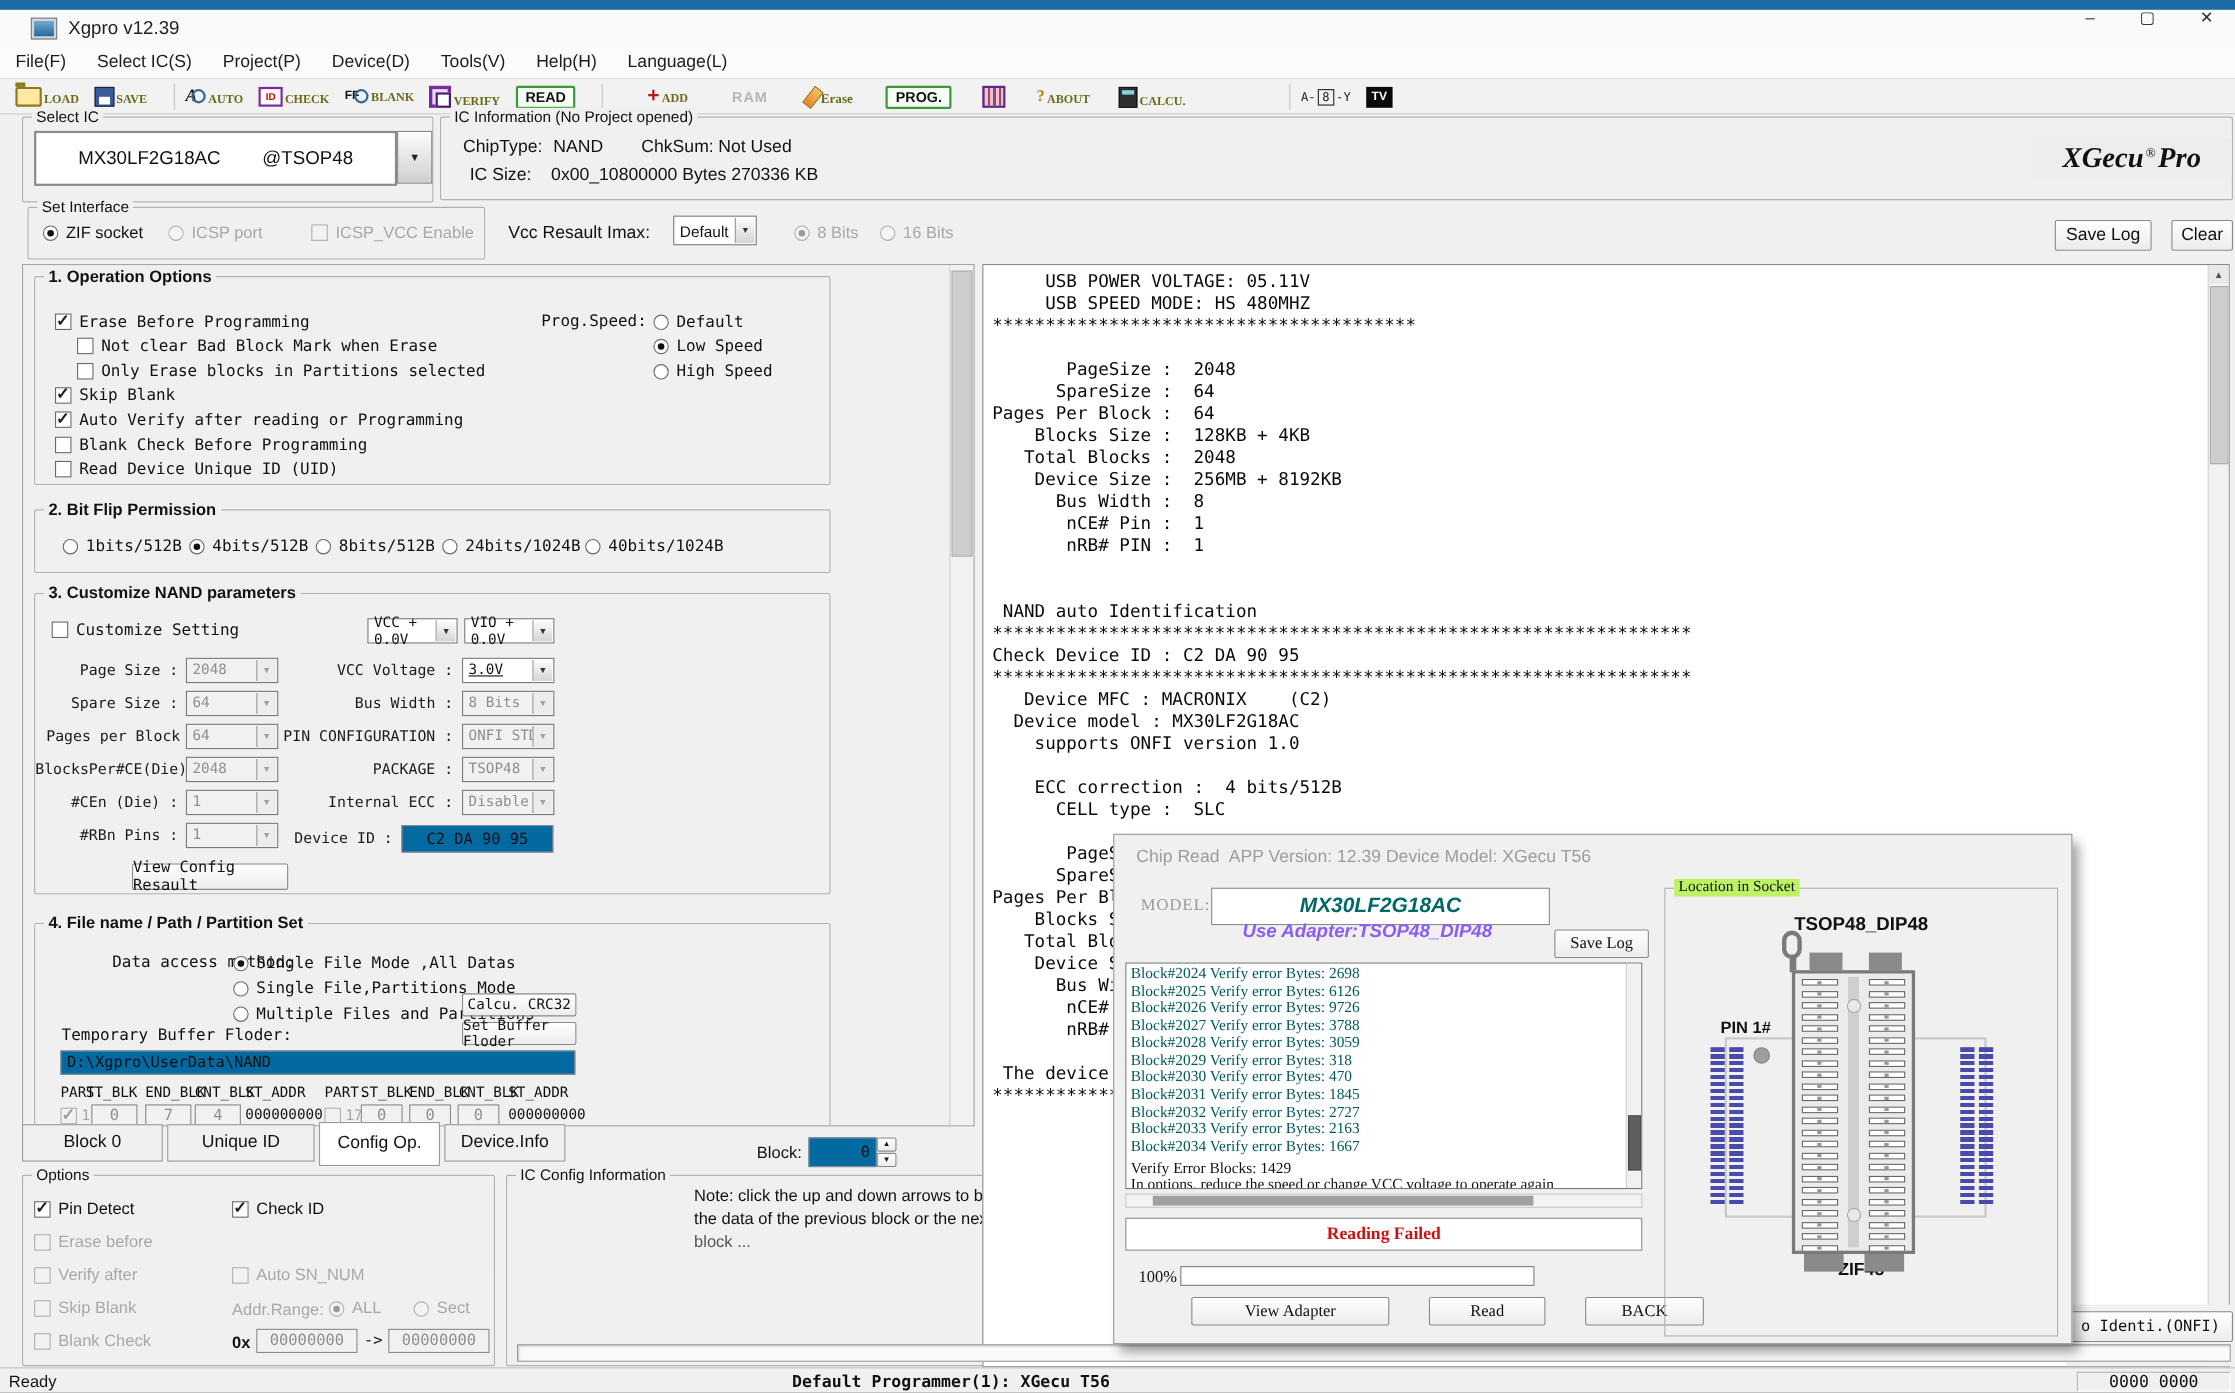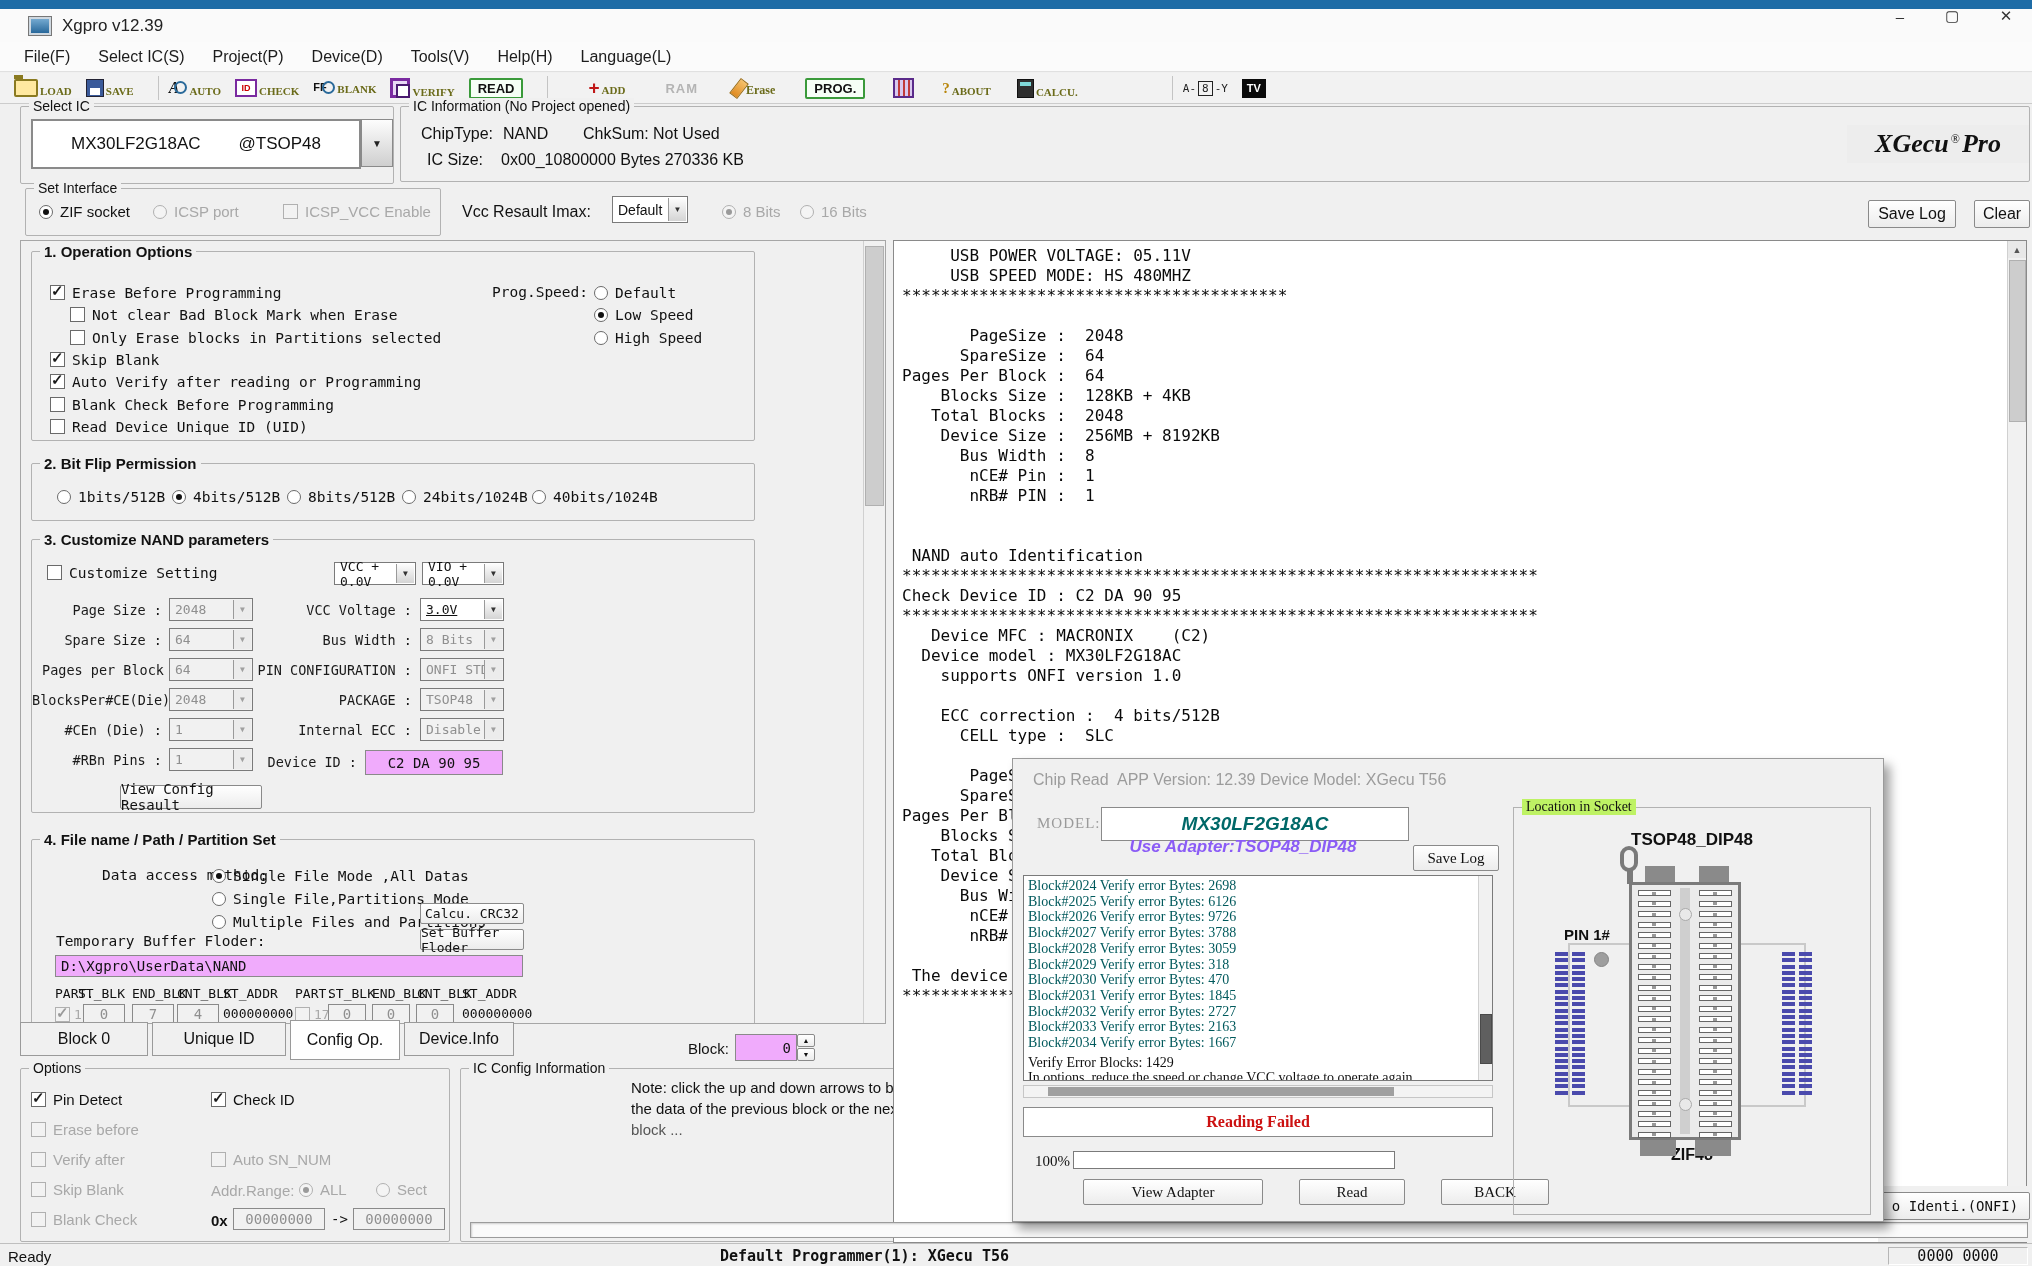--- a/index.html
+++ b/index.html
@@ -11,21 +11,21 @@
 
   
   .topstrip{left:0;top:0;width:2032px;height:9px;background:#1e6ca6;}
   .titlebar{left:0;top:9px;width:2032px;height:33px;background:#fafafa;display:flex;align-items:center;}
   .appicon{position:absolute;left:28px;top:7px;width:22px;height:18px;background:linear-gradient(#7fb3d8,#1d5f93);
            border:1px solid #777;box-shadow:inset 0 0 0 2px #cfd8e0;}
   .apptitle{position:absolute;left:62px;top:7px;font-size:17px;color:#222;}
   .winbtn{position:absolute;top:2px;width:44px;height:28px;display:flex;align-items:center;justify-content:center;
           font-size:15px;color:#333;}
   .menubar{left:0;top:42px;width:2032px;height:30px;background:#fbfbfb;border-bottom:1px solid #e0e0e0;
-           display:flex;align-items:center;padding-left:10px;box-sizing:border-box;}
+           display:flex;align-items:center;box-sizing:border-box;}
   .mitem{padding:0 14px;font-size:16px;color:#1c1c1c;}
   .toolbar{left:0;top:73px;width:2032px;height:31px;background:#f2f2f2;border-bottom:1px solid #cccccc;
            display:flex;align-items:center;padding-left:14px;box-sizing:border-box;}
   .titem{display:flex;align-items:flex-end;margin-right:14px;}
   .tlabel{font:bold 11px "Liberation Serif",serif;color:#6b6b1a;margin-left:2px;}
   .tdiv{width:1px;height:24px;background:#c4c4c4;margin:0 10px;}
   .icsq{display:inline-block;position:relative;}
   .ic-folder{width:20px;height:14px;background:#ffe9a0;border:2px solid #8a7a20;border-radius:2px;}
   .ic-folder::before{content:"";position:absolute;left:-2px;top:-6px;width:9px;height:4px;background:#8a7a20;}
   .ic-floppy{width:16px;height:16px;background:#3a5a9a;border:1px solid #223;}
@@ -72,21 +72,21 @@
   .row{position:absolute;display:flex;align-items:center;gap:7px;height:17px;}
   .row .lbl{font-size:15px;white-space:nowrap;}
   .row.m .lbl{font-family:"DejaVu Sans Mono",monospace;font-size:14.5px;}
   .row .lbl.dim{color:#a8a8a8;}
   .combo{position:absolute;background:#fff;border:1px solid #7a7a7a;box-sizing:border-box;
          font:13px "DejaVu Sans Mono",monospace;display:flex;align-items:center;padding-left:5px;}
   .combo .car{position:absolute;right:1px;top:1px;bottom:1px;width:17px;background:linear-gradient(#fdfdfd,#d4d4d4);
               border-left:1px solid #9a9a9a;display:flex;align-items:center;justify-content:center;font-size:8px;color:#333;}
   .combo.dis{background:#f1f1f1;color:#8f8f8f;}
   .combo.dis .car{background:#ececec;color:#a0a0a0;}
-  .field{position:absolute;background:#f0abfc;border:1px solid #8a8a8a;box-sizing:border-box;
+  .field{position:absolute;background:#0369a1;border:1px solid #8a8a8a;box-sizing:border-box;
          font:14px "DejaVu Sans Mono",monospace;display:flex;align-items:center;padding:0 5px;}
   .field.dis{background:#f1f1f1;color:#8f8f8f;}
   .plabel{position:absolute;text-align:right;font:13.5px "DejaVu Sans Mono",monospace;color:#1a1a1a;white-space:nowrap;}
   .tab{position:absolute;background:#f0f0f0;border:1px solid #9a9a9a;display:flex;align-items:center;justify-content:center;
        font-size:16px;box-sizing:border-box;}
   .tab.active{background:#fff;z-index:3;}
 
   
   #console{left:893px;top:240px;width:1134px;height:1003px;background:#fff;border:1px solid #8a8a8a;box-sizing:border-box;overflow:hidden;}
   #console pre{position:absolute;left:8px;top:5px;margin:0;font:16px/20px "DejaVu Sans Mono",monospace;color:#0a0a0a;}

